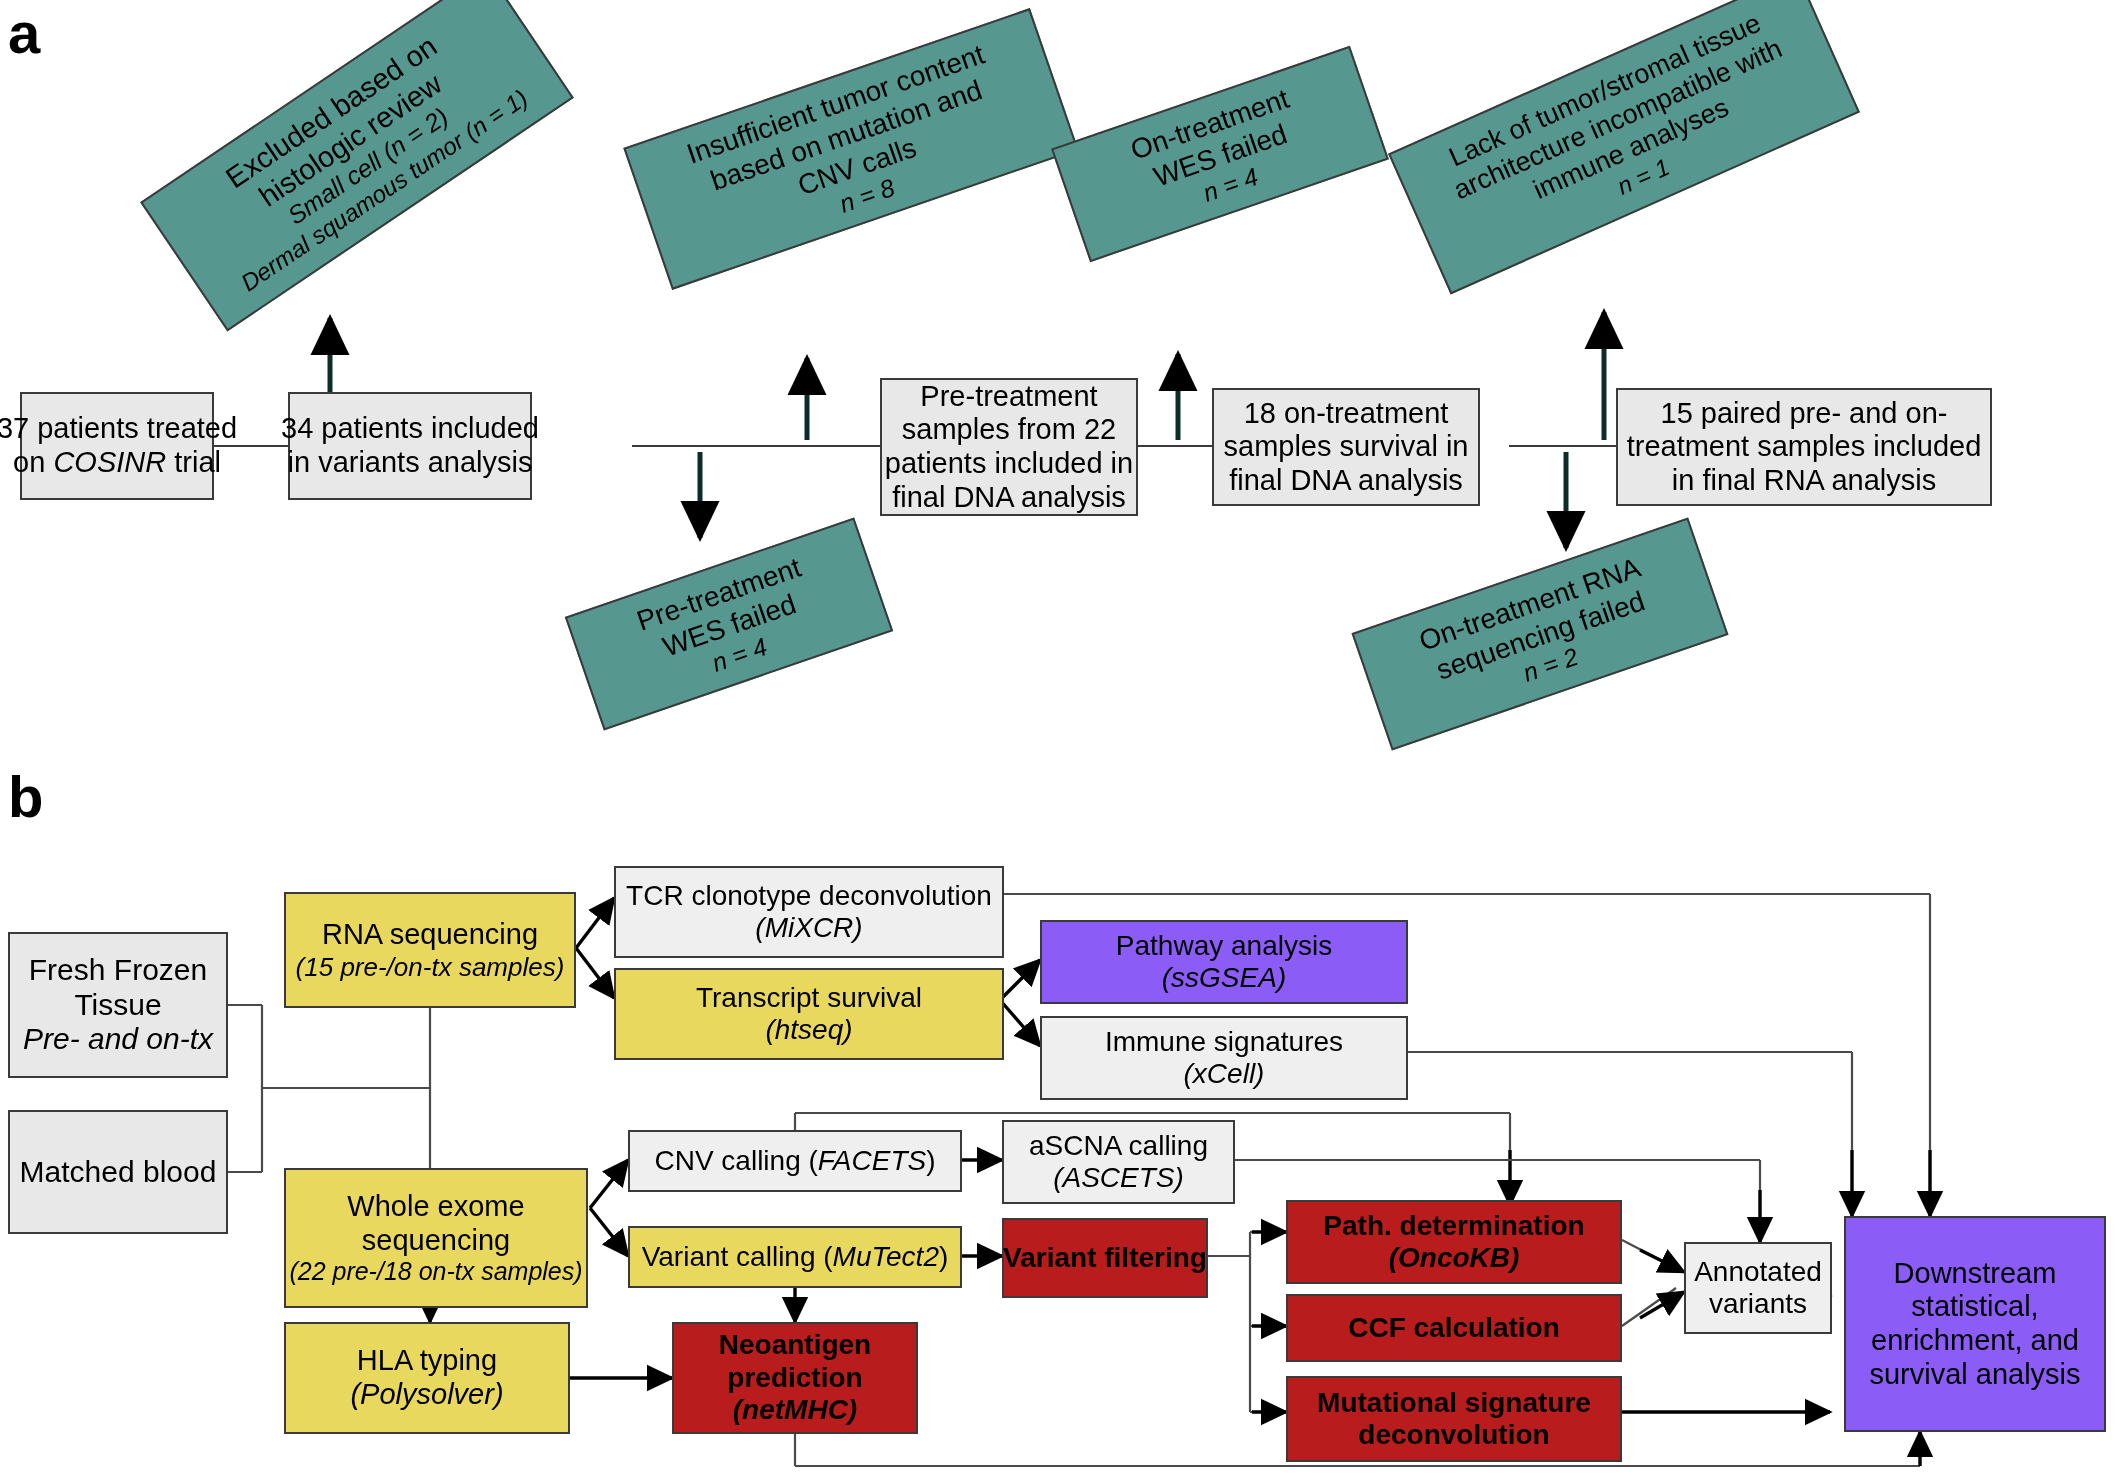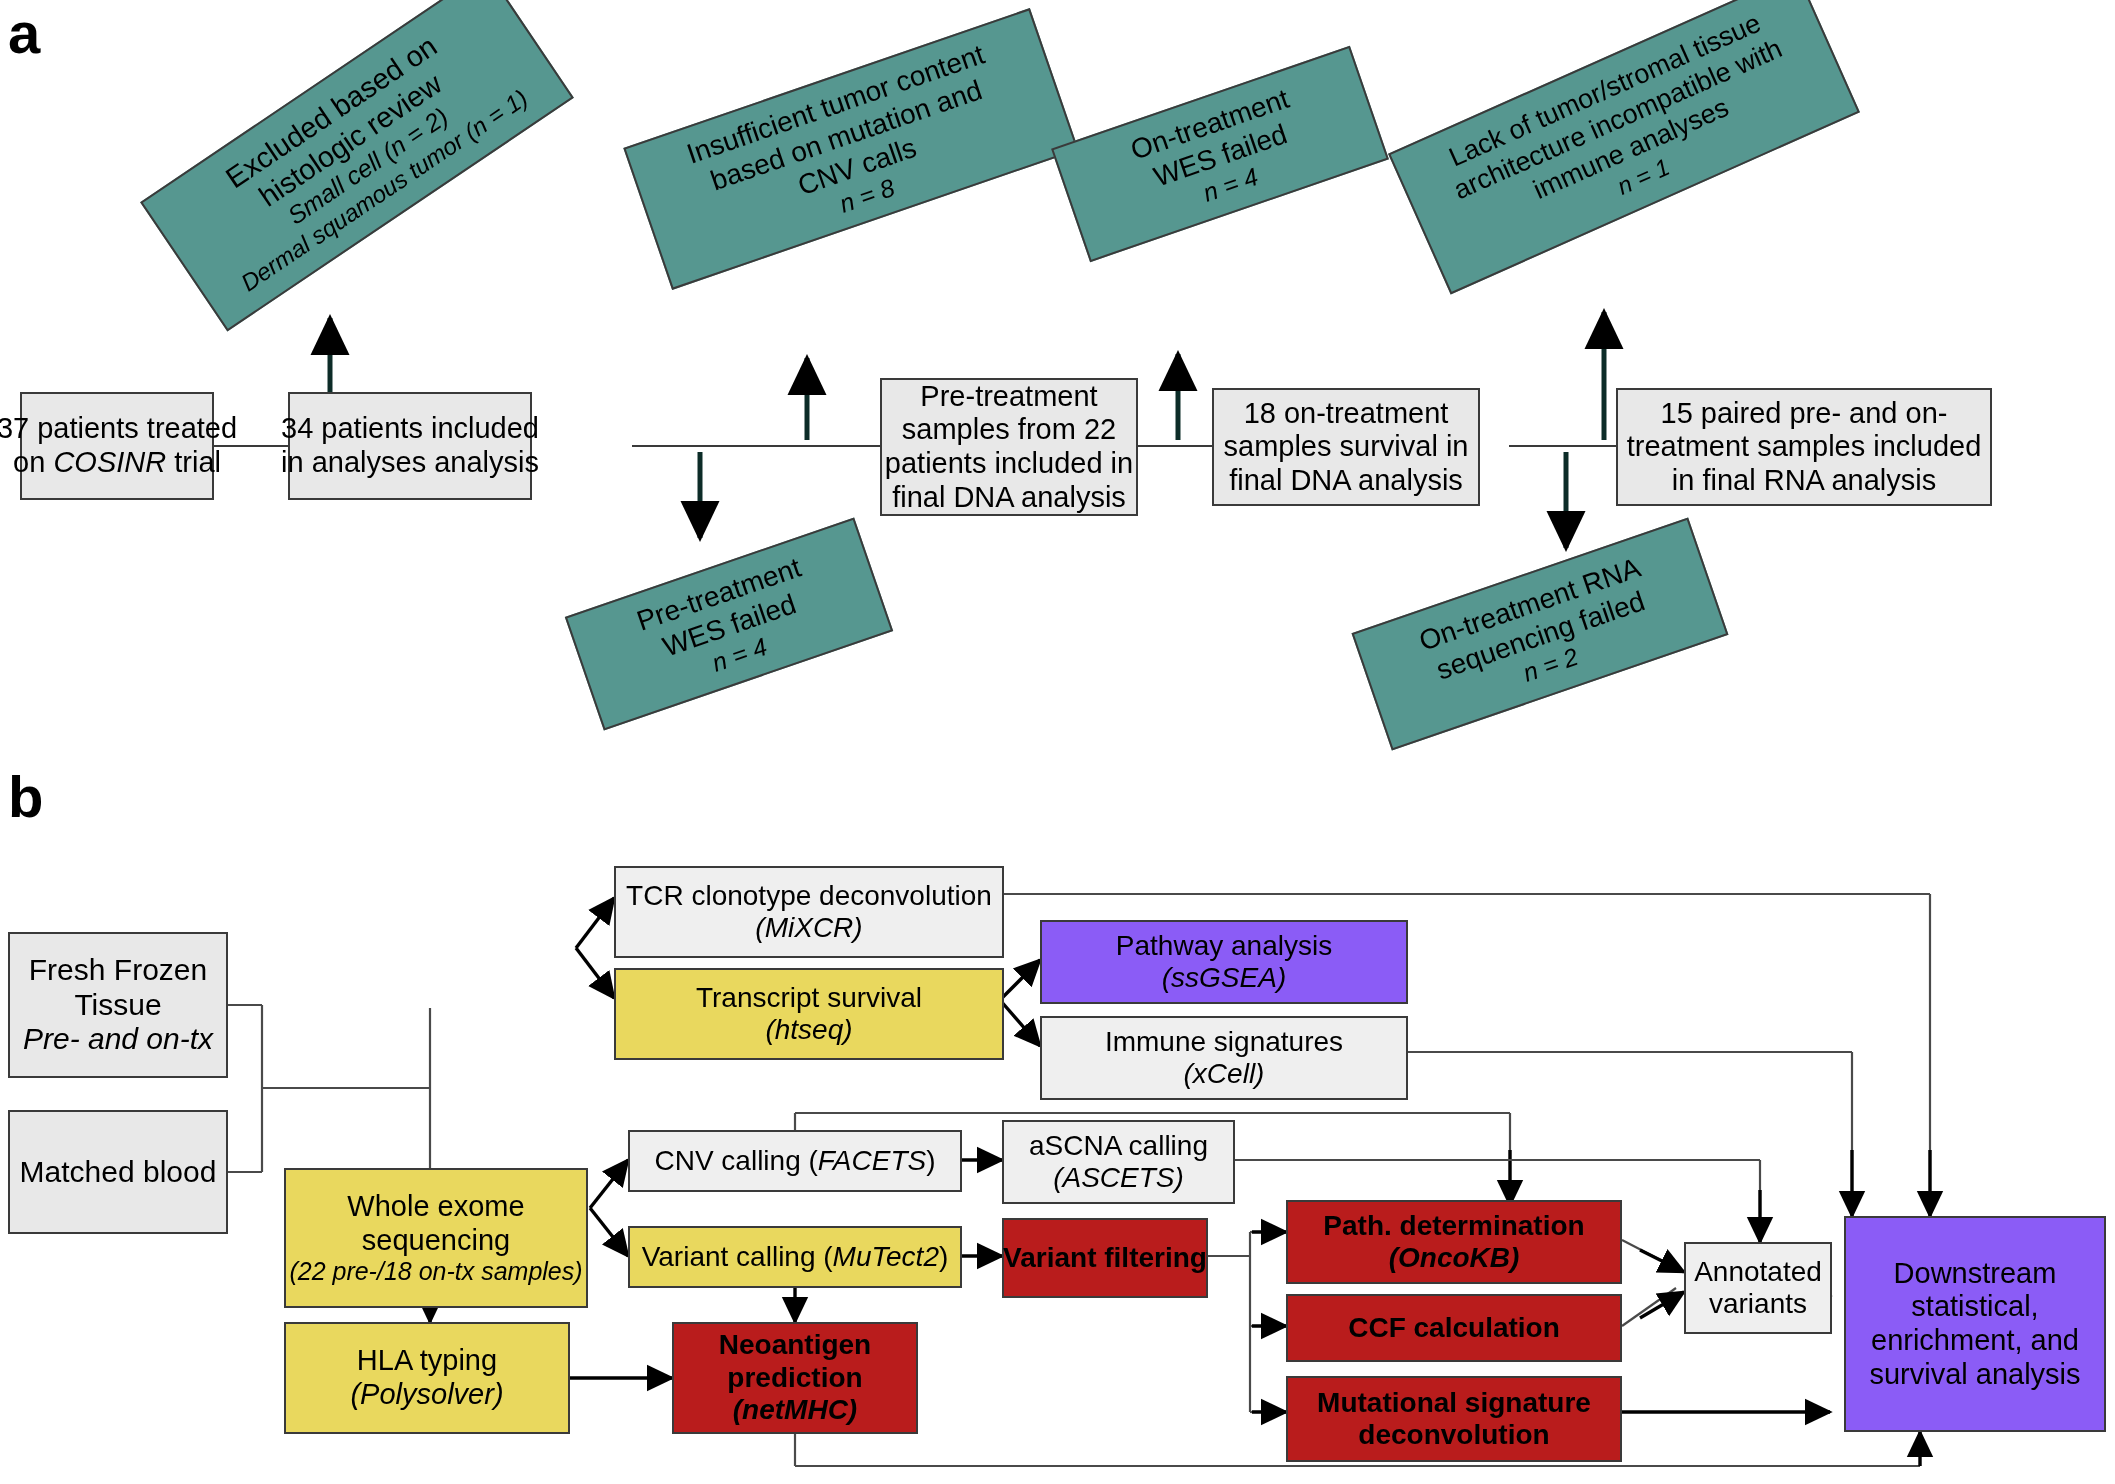--- a/index.html
+++ b/index.html
@@ -231,21 +231,21 @@
     <span class="ln it f25">n = 2</span>
   </div>
 
   <div class="box grey f29" style="left:20px;top:392px;width:194px;height:108px;">
     <span class="ln">37 patients treated</span>
     <span class="ln"><span>on </span><span class="it">COSINR</span><span> trial</span></span>
   </div>
 
   <div class="box grey f29" style="left:288px;top:392px;width:244px;height:108px;">
     <span class="ln">34 patients included</span>
-    <span class="ln">in analyses analysis</span>
+    <span class="ln">in variants analysis</span>
   </div>
 
   <div class="box grey f29" style="left:880px;top:378px;width:258px;height:138px;">
     <span class="ln">Pre-treatment</span>
     <span class="ln">samples from 22</span>
     <span class="ln">patients included in</span>
     <span class="ln">final DNA analysis</span>
   </div>
 
   <div class="box grey f29" style="left:1212px;top:388px;width:268px;height:118px;">
@@ -263,20 +263,24 @@
   <div class="box grey f30" style="left:8px;top:932px;width:220px;height:146px;">
     <span class="ln">Fresh Frozen</span>
     <span class="ln">Tissue</span>
     <span class="ln it">Pre- and on-tx</span>
   </div>
 
   <div class="box grey f30" style="left:8px;top:1110px;width:220px;height:124px;">
     <span class="ln">Matched blood</span>
   </div>
 
+  <div class="box yellow f29" style="left:284px;top:892px;width:292px;height:116px;">
+    <span class="ln">RNA sequencing</span>
+    <span class="ln it f26">(15 pre-/on-tx samples)</span>
+  </div>
 
   <div class="box yellow f29" style="left:284px;top:1168px;width:304px;height:140px;">
     <span class="ln">Whole exome</span>
     <span class="ln">sequencing</span>
     <span class="ln it f25">(22 pre-/18 on-tx samples)</span>
   </div>
 
   <div class="box yellow f29" style="left:284px;top:1322px;width:286px;height:112px;">
     <span class="ln">HLA typing</span>
     <span class="ln it">(Polysolver)</span>

